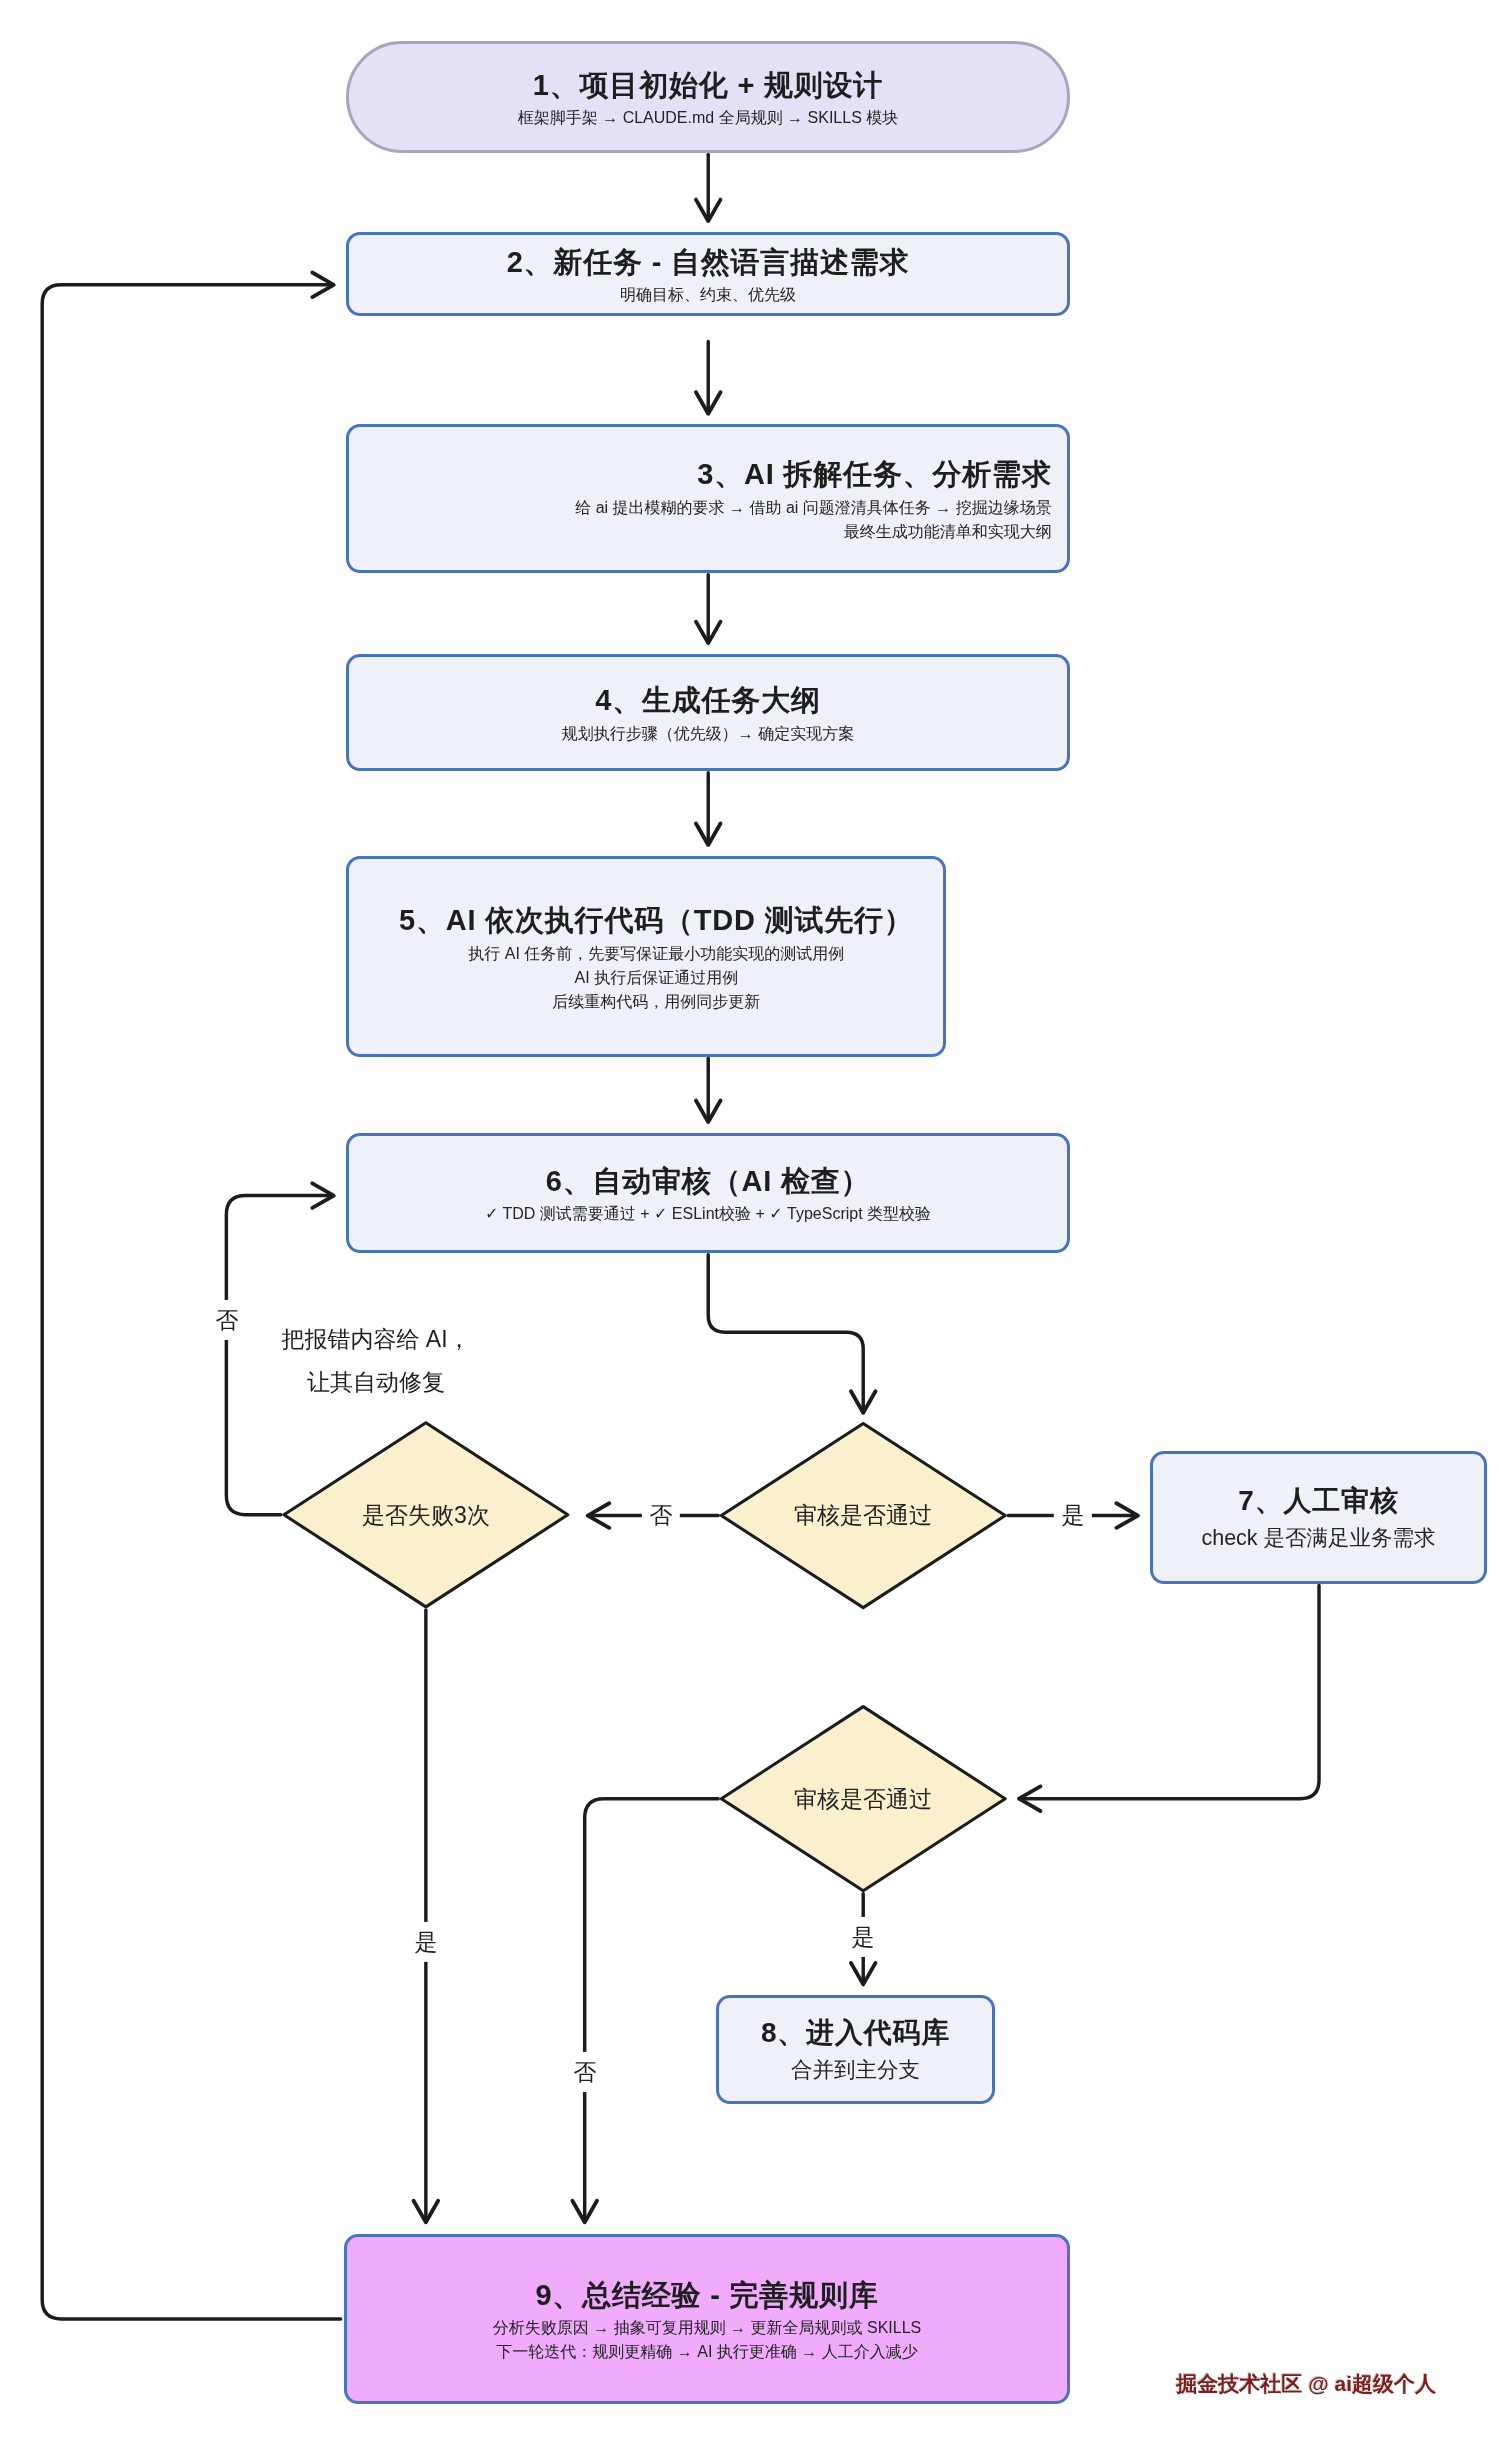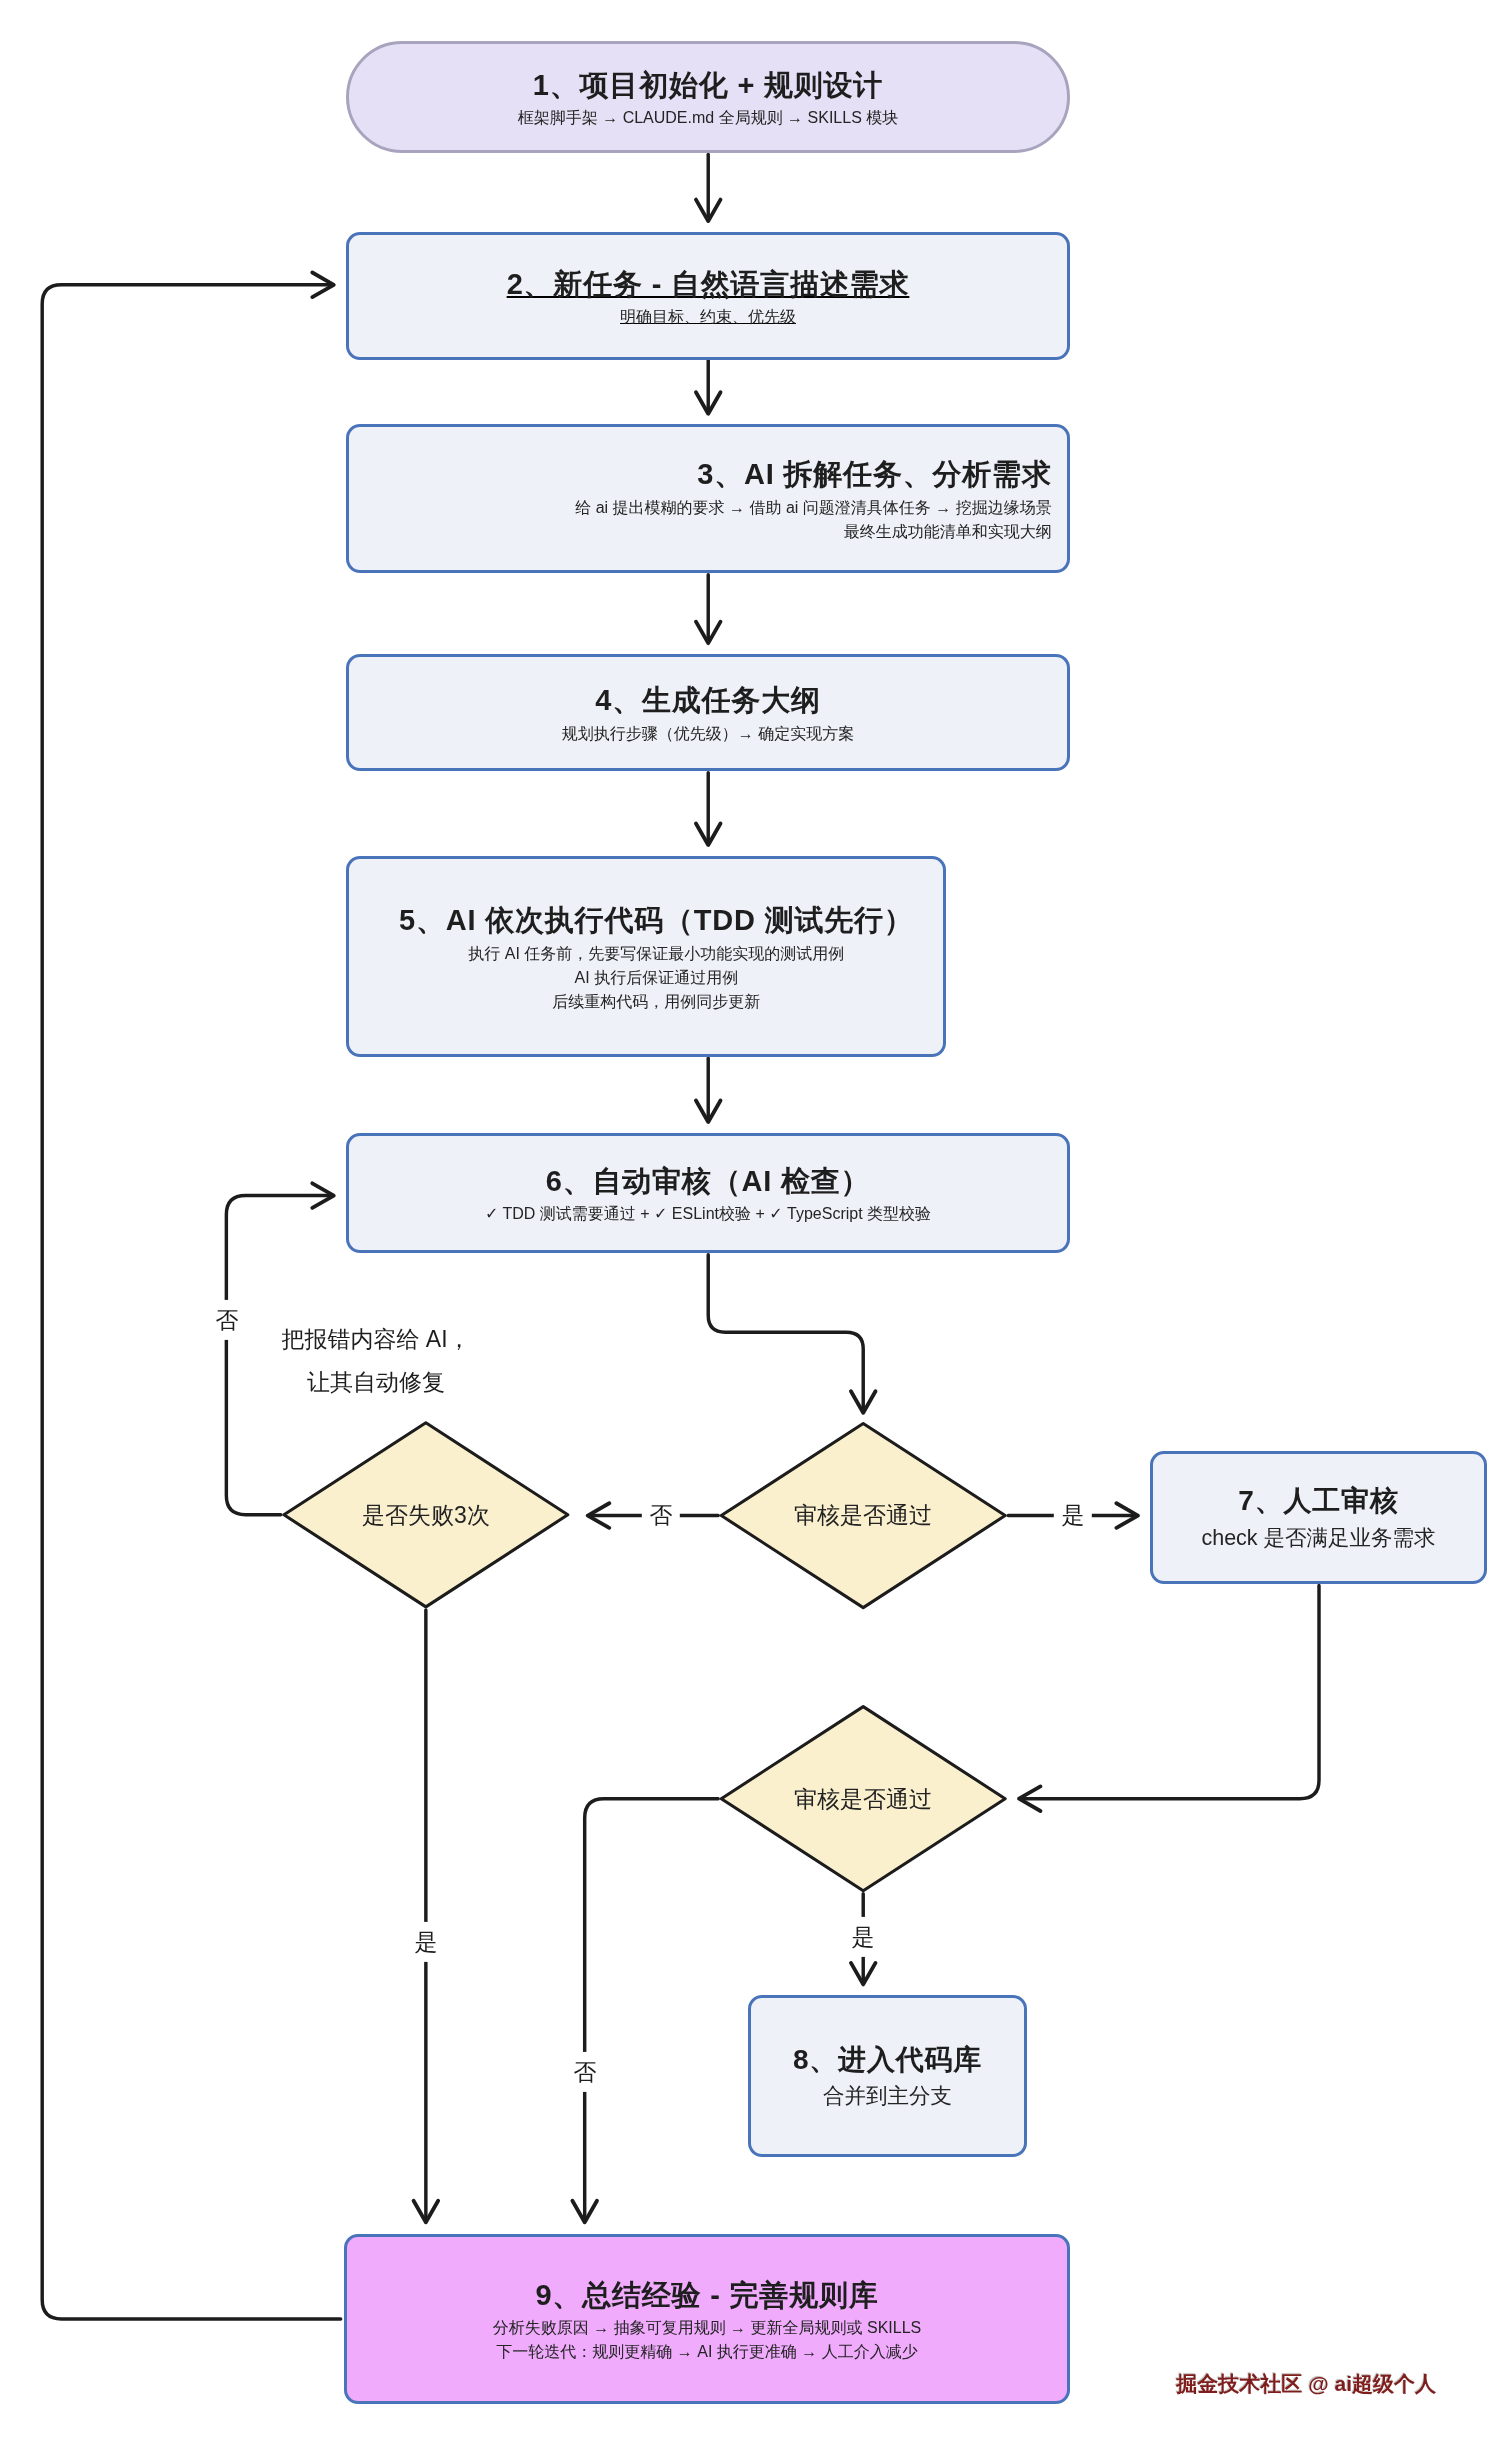--- a/index.html
+++ b/index.html
@@ -123,21 +123,21 @@
       <polygon points="940,1975 1125,1855 1310,1975 1125,2095"></polygon>
       <polygon points="940,2344 1125,2224 1310,2344 1125,2464"></polygon>
     </g>
   </svg>
 
   <div class="node start" style="left:346px;top:41px;width:724px;height:112px;">
     <div class="title">1、项目初始化 + 规则设计</div>
     <div class="sub">框架脚手架 → CLAUDE.md 全局规则 → SKILLS 模块</div>
   </div>
 
-  <div class="node process" style="left:346px;top:232px;width:724px;height:128px;text-decoration:underline;">
+  <div class="node process" style="left:346px;top:232px;width:724px;height:84px;">
     <div class="title">2、新任务 - 自然语言描述需求</div>
     <div class="sub">明确目标、约束、优先级</div>
   </div>
 
   <div class="node process" style="left:346px;top:424px;width:724px;height:149px;align-items:flex-end;">
     <div class="title">3、AI 拆解任务、分析需求</div>
     <div class="sub">给 ai 提出模糊的要求 → 借助 ai 问题澄清具体任务 → 挖掘边缘场景</div>
     <div class="sub">最终生成功能清单和实现大纲</div>
   </div>
 
@@ -156,21 +156,21 @@
   <div class="node process" style="left:346px;top:1133px;width:724px;height:120px;">
     <div class="title">6、自动审核（AI 检查）</div>
     <div class="sub">✓ TDD 测试需要通过 + ✓ ESLint校验 + ✓ TypeScript 类型校验</div>
   </div>
 
   <div class="node process" style="left:1150px;top:1451px;width:337px;height:133px;">
     <div class="title" style="font-size:28px;">7、人工审核</div>
     <div class="sub" style="font-size:21.5px;">check 是否满足业务需求</div>
   </div>
 
-  <div class="node process" style="left:748px;top:1995px;width:279px;height:162px;">
+  <div class="node process" style="left:716px;top:1995px;width:279px;height:109px;">
     <div class="title" style="font-size:28px;">8、进入代码库</div>
     <div class="sub" style="font-size:21.5px;">合并到主分支</div>
   </div>
 
   <div class="node summary" style="left:344px;top:2234px;width:726px;height:170px;">
     <div class="title">9、总结经验 - 完善规则库</div>
     <div class="sub">分析失败原因 → 抽象可复用规则 → 更新全局规则或 SKILLS</div>
     <div class="sub">下一轮迭代：规则更精确 → AI 执行更准确 → 人工介入减少</div>
   </div>
 

